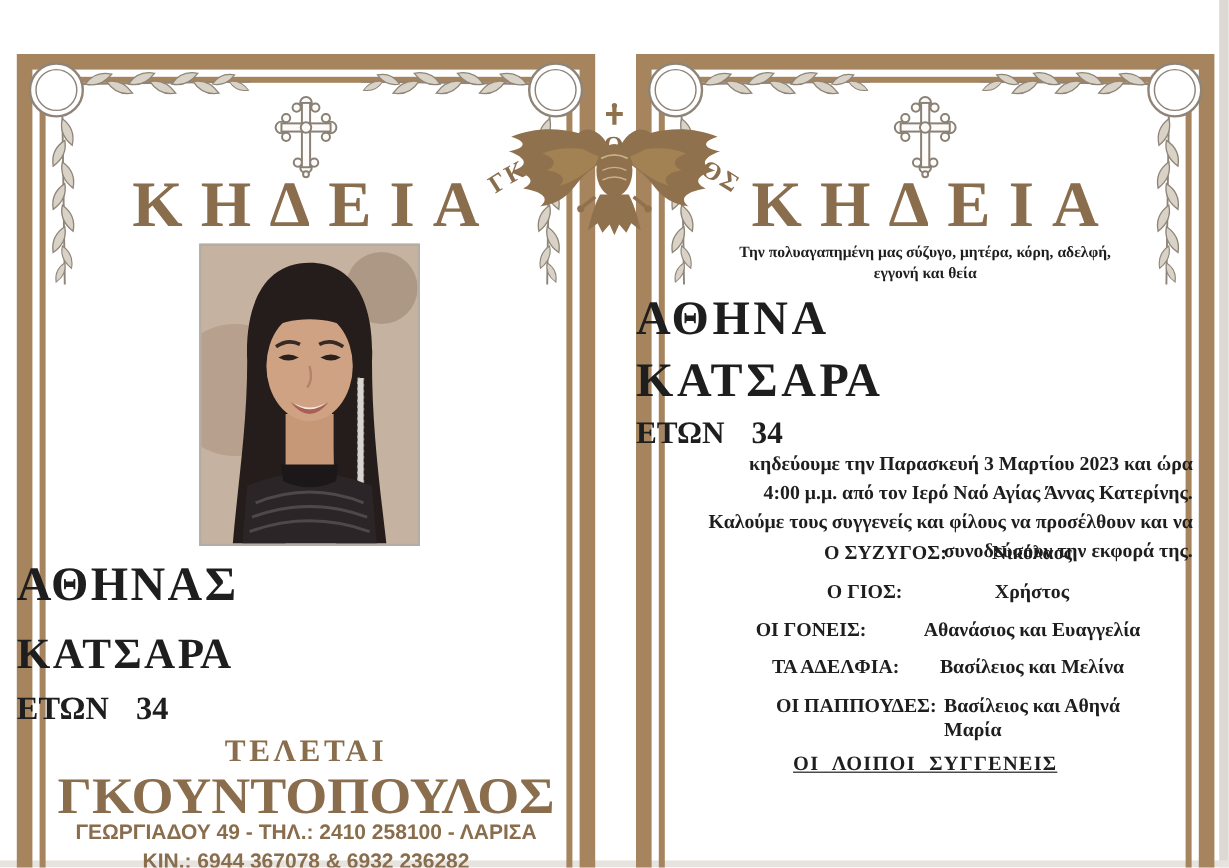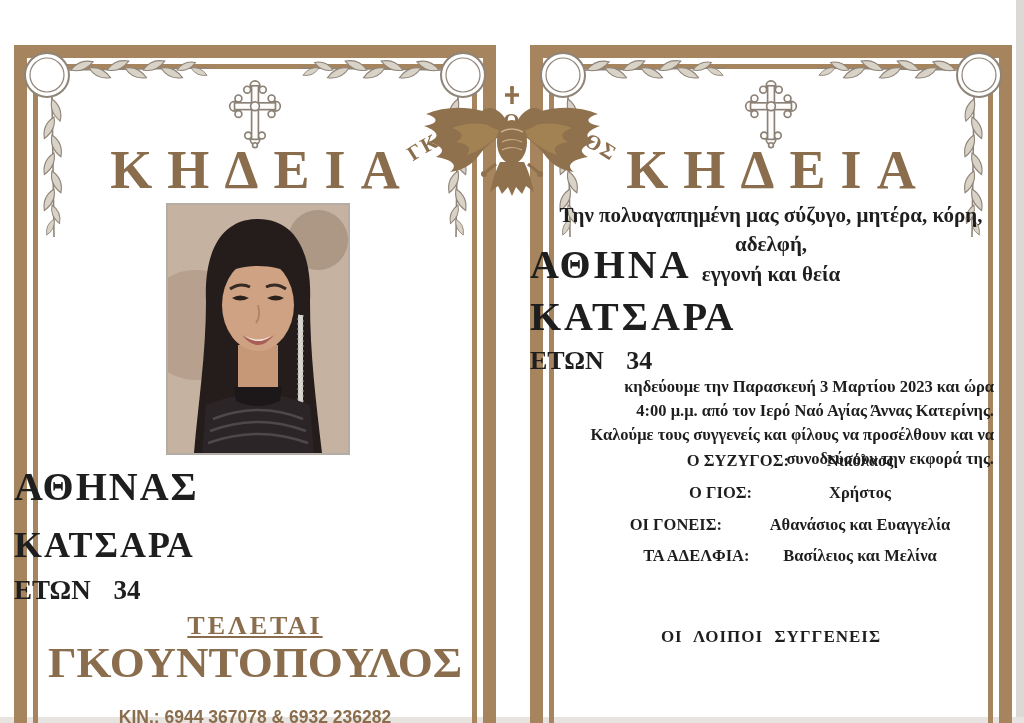--- a/index.html
+++ b/index.html
@@ -37,54 +37,54 @@
     border:2px solid #b3ada6;background:#c6b4a4;
   }
   .photo svg{display:block;width:100%;height:100%;}
   .name-line{position:absolute;left:0;width:100%;text-align:left;color:var(--ink);font-weight:bold;line-height:1;}
   .l-name1{top:422px;font-size:40px;letter-spacing:2px;}
   .l-name2{top:482px;font-size:36px;letter-spacing:2px;}
   .l-age{top:532px;font-size:27px;word-spacing:16px;}
   .teletai{
     position:absolute;top:568px;left:0;width:100%;text-align:center;
     color:var(--title-brown);font-weight:bold;font-size:26px;letter-spacing:3px;
-    text-decoration:underline;line-height:1;
+    line-height:1;
   }
   .company{
     position:absolute;top:596px;left:0;width:100%;text-align:center;
     color:var(--title-brown);font-weight:bold;font-size:45px;line-height:1;
     transform:scaleY(0.95);
   }
   .addr,.mobile{
     position:absolute;left:0;width:100%;text-align:center;
     font-family:"Liberation Sans", sans-serif;font-weight:bold;
     color:var(--title-brown);font-size:17.5px;line-height:1;
   }
   .addr{top:640px;}
   .mobile{top:664px;}
 
   
   .intro{
     position:absolute;top:156px;left:20px;width:442px;text-align:center;
-    color:var(--ink);font-weight:bold;font-size:21px;line-height:1.4;white-space:pre-line;
+    color:var(--ink);font-weight:bold;font-size:13px;line-height:1.4;white-space:pre-line;
   }
   .r-name1{top:200px;font-size:40px;letter-spacing:3px;}
   .r-name2{top:252px;font-size:40px;letter-spacing:3px;}
   .r-age{top:303px;font-size:26px;word-spacing:16px;}
   .body-par{
     position:absolute;top:330px;left:18px;width:446px;text-align:right;
     color:var(--ink);font-weight:bold;font-size:16.5px;line-height:1.45;white-space:pre-line;
   }
   .relatives{position:absolute;top:406px;left:62px;width:396px;}
   .rel-row{display:flex;margin-bottom:12px;color:var(--ink);font-weight:bold;font-size:16.5px;line-height:1.2;justify-content:center;}
   .rel-label{flex:0 0 140px;}
   .rel-value{white-space:pre-line;}
   .closing{
     position:absolute;top:582px;left:0;width:100%;text-align:center;
-    color:var(--ink);font-weight:bold;font-size:17px;letter-spacing:1px;word-spacing:6px;
+    color:var(--ink);font-weight:bold;font-size:17px;letter-spacing:1px;word-spacing:6px;text-decoration:underline;
   }
   .note{
     position:absolute;top:616px;left:27px;width:430px;
     color:var(--ink);font-weight:bold;font-size:15.5px;
   }
 
   
   .ornament{position:absolute;width:200px;height:200px;pointer-events:none;}
   .orn-tl{left:-3px;top:-6px;}
   .orn-tr{right:-3px;top:-6px;transform:scaleX(-1);}
@@ -192,20 +192,21 @@
       <path d="M66,182 L114,182 L112,196 Q90,206 68,196 Z" fill="#1c181a"></path>
     </svg>
   </div>
 
   <div class="name-line l-name1">ΑΘΗΝΑΣ</div>
   <div class="name-line l-name2">ΚΑΤΣΑΡΑ</div>
   <div class="name-line l-age">ΕΤΩΝ 34</div>
 
   <div class="teletai">ΤΕΛΕΤΑΙ</div>
   <div class="company">ΓΚΟΥΝΤΟΠΟΥΛΟΣ</div>
+  <div class="addr">ΓΕΩΡΓΙΑΔΟΥ 49 - ΤΗΛ.: 2410 258100 - ΛΑΡΙΣΑ</div>
   <div class="mobile">ΚΙΝ.: 6944 367078 &amp; 6932 236282</div>
 </div>
 
 <div class="panel panel-right">
   <div class="frame-outer"></div>
   <div class="frame-inner"></div>
 
   <svg class="ornament orn-tl" viewBox="0 0 200 200">
       <use href="#corner-ornament"></use>
     </svg>
@@ -240,20 +241,25 @@
       <span class="rel-label">Ο ΓΙΟΣ:</span>
       <span class="rel-value">Χρήστος</span>
     </div>
     <div class="rel-row">
       <span class="rel-label">ΟΙ ΓΟΝΕΙΣ:</span>
       <span class="rel-value">Αθανάσιος και Ευαγγελία</span>
     </div>
     <div class="rel-row">
       <span class="rel-label">ΤΑ ΑΔΕΛΦΙΑ:</span>
       <span class="rel-value">Βασίλειος και Μελίνα</span>
+    </div>
+    <div class="rel-row">
+      <span class="rel-label">ΟΙ ΠΑΠΠΟΥΔΕΣ:</span>
+      <span class="rel-value">Βασίλειος και Αθηνά
+Μαρία</span>
     </div>
   </div>
 
   <div class="closing">ΟΙ ΛΟΙΠΟΙ ΣΥΓΓΕΝΕΙΣ</div>
 </div>
 
 <div class="emblem">
   <svg viewBox="0 0 224 142">
     <defs>
       <path id="arcpath" d="M12,104 Q112,36 212,104" fill="none"></path>

